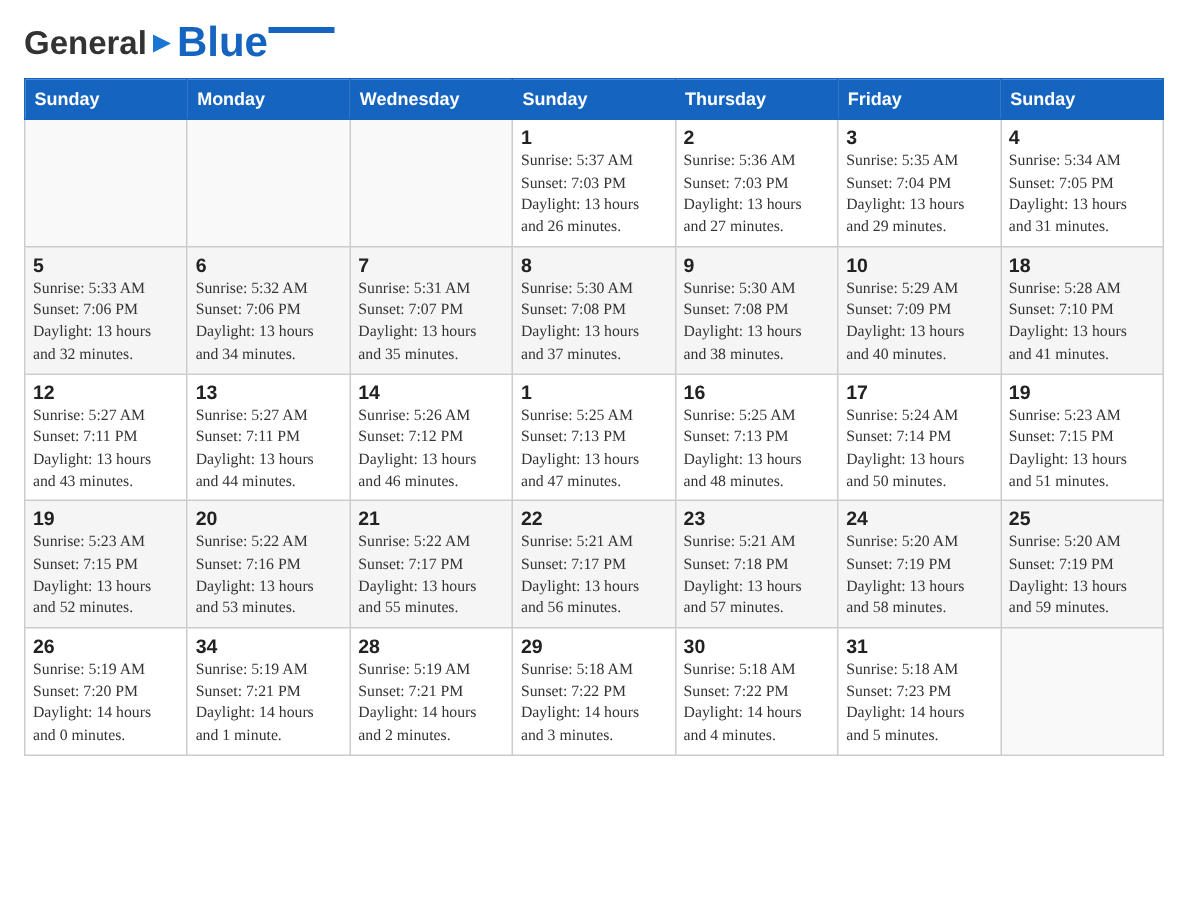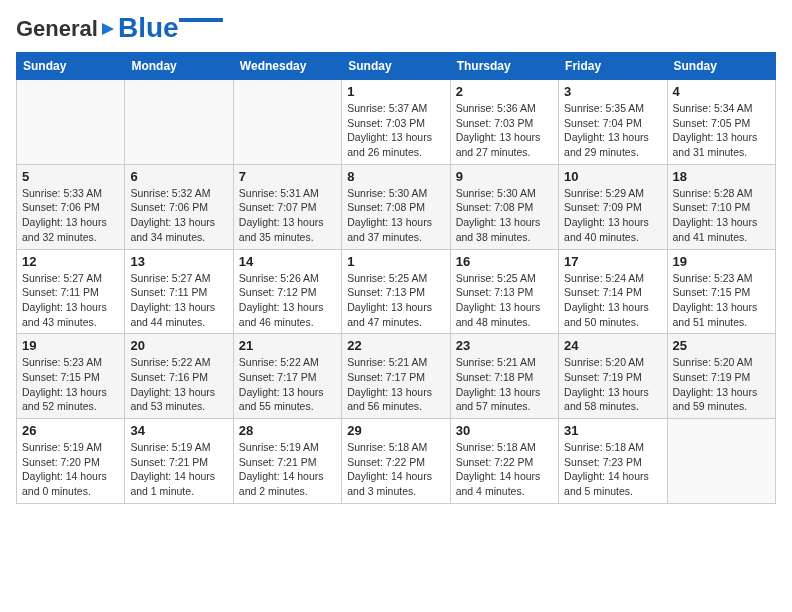--- a/index.html
+++ b/index.html
@@ -67,20 +67,21 @@
     .day-num {
       font-size: 13px;
       font-weight: bold;
       color: #222;
       margin-bottom: 2px;
     }
     .day-info {
       font-size: 10.5px;
       color: #333;
       line-height: 1.4;
+      font-family: Liberation Serif, serif;
     }
     .empty-cell {
       background: #f9f9f9 !important;
     }
   </style>
 </head>
 <body>
 
 <div class="header">
   <div class="logo">

